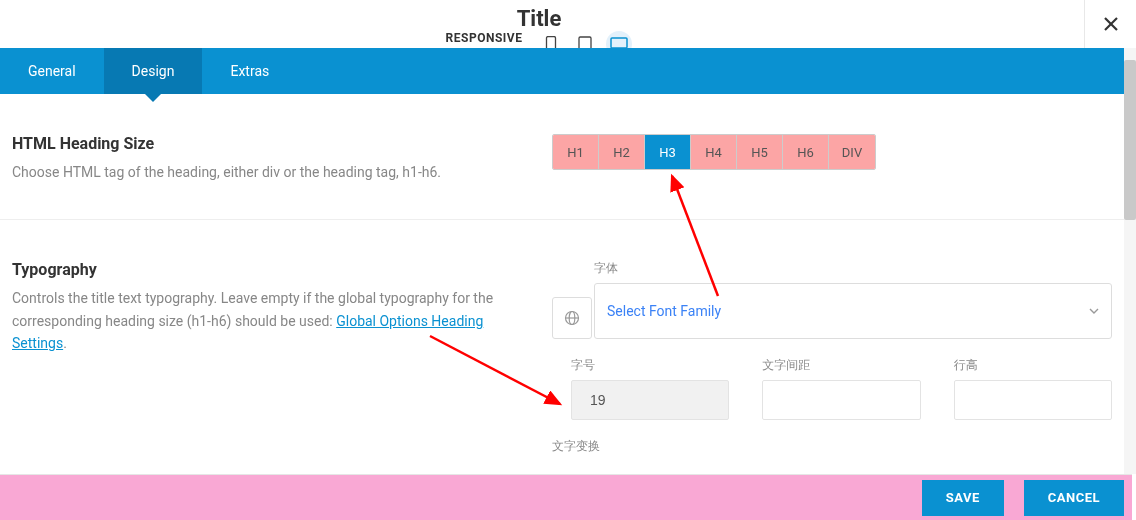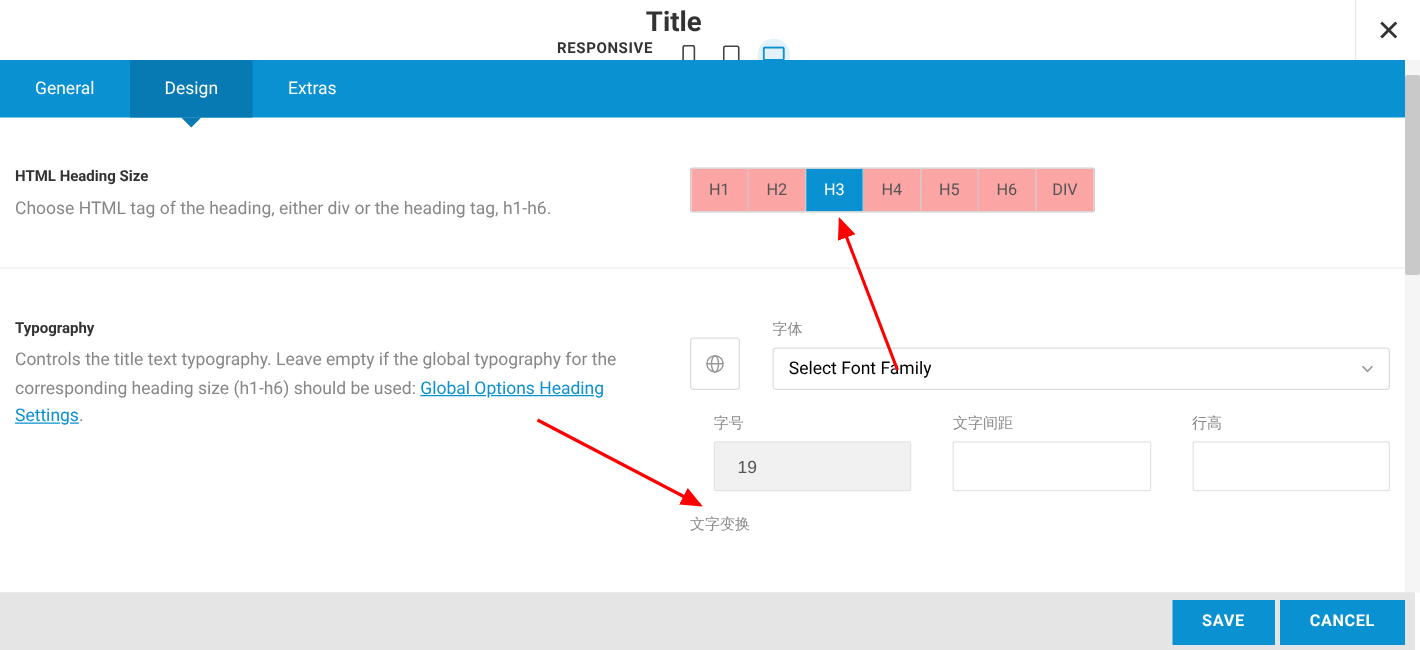--- a/index.html
+++ b/index.html
@@ -120,21 +120,21 @@
     display:flex;
     padding: 40px 12px 36px 12px;
     border-bottom:1px solid #eee;
   }
   .section:last-child{border-bottom:none;}
   .section-left{
     width: 540px;
     padding-right: 40px;
   }
   .section-title{
-    font-size:12px;
+    font-size:16px;
     font-weight:700;
     color:#333;
     margin-bottom:8px;
   }
   .section-desc{
     font-size:14px;
     color:#878787;
     line-height:1.6;
   }
   .section-desc a{
@@ -162,43 +162,43 @@
     border-right:1px solid #ccc;
     cursor:pointer;
   }
   .heading-btn:last-child{border-right:none; width:46px;}
   .heading-btn.active{
     background:#0a91d1;
     color:#fff;
   }
 
   
-  .typo-row1{ display:flex; gap:26px; align-items:flex-end; }
+  .typo-row1{ display:flex; gap:2px; align-items:flex-end; }
   .globe-btn{
     width:40px; height:42px;
     border:1px solid #ddd;
     border-radius:3px;
     display:flex; align-items:center; justify-content:center;
     color:#888;
     font-size:15px;
     cursor:pointer;
   }
   .field-col{ flex:1; }
   .field-label{
     font-size:12px;
     color:#888;
     margin-bottom:6px;
   }
   .select-box{
     border:1px solid #ddd;
-    height:34px;
+    height:56px;
     border-radius:3px;
     display:flex; align-items:center; justify-content:space-between;
     padding:0 12px;
-    color:#000000;
+    color:#3b82f6;
     font-size:14px;
     background:#fff;
     cursor:pointer;
   }
   .typo-row2{
     display:flex;
     gap:14px;
     margin-top:18px;
   }
   .small-col{ flex:1;margin-left:19px; }
@@ -218,22 +218,22 @@
   
   .footer{
     position:absolute;
     bottom:0; left:0;
     width:1132px;
     height:46px;
     border-top:1px solid #e6e6e6;
     display:flex;
     justify-content:flex-end;
     align-items:center;
-    background:#e5e5e5;
-    gap:4px;
+    background:#f9a8d4;
+    gap:20px;
     padding-right:8px;
   }
   .footer .btn{
     height:36px;
     padding:0 24px;
     background:#0a91d1;
     color:#fff;
     font-size:13px;
     font-weight:700;
     display:flex;

